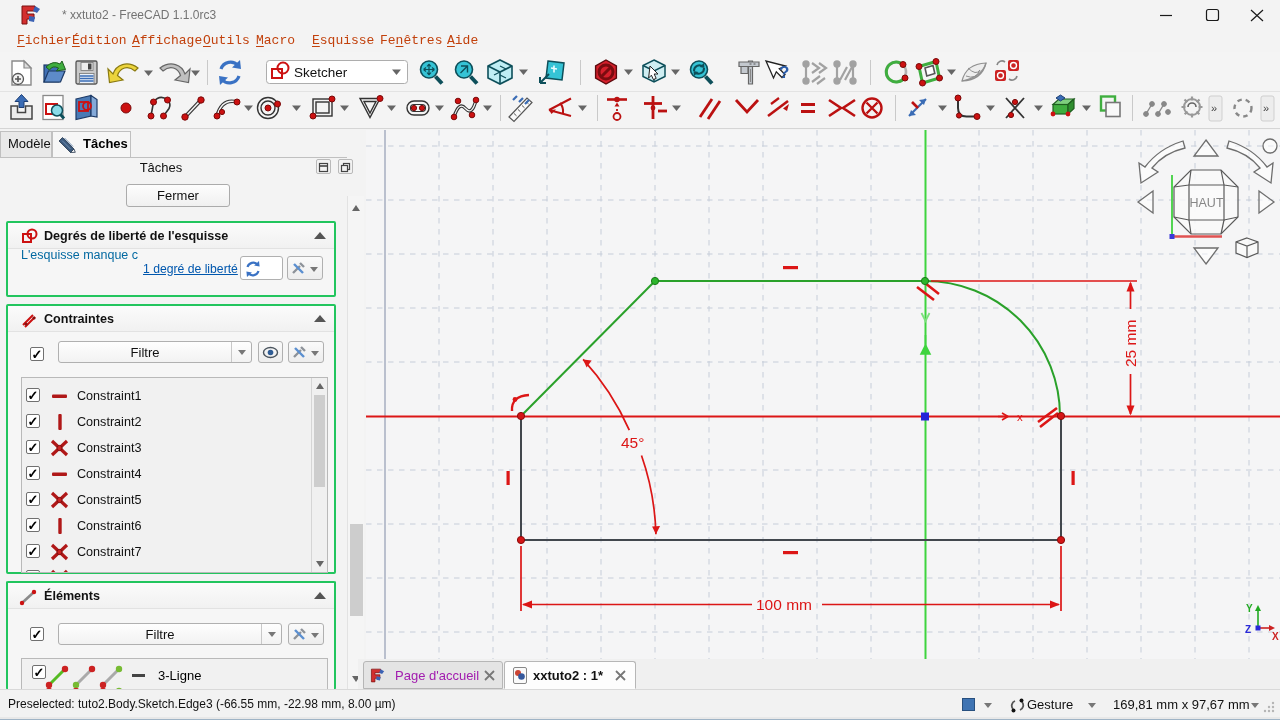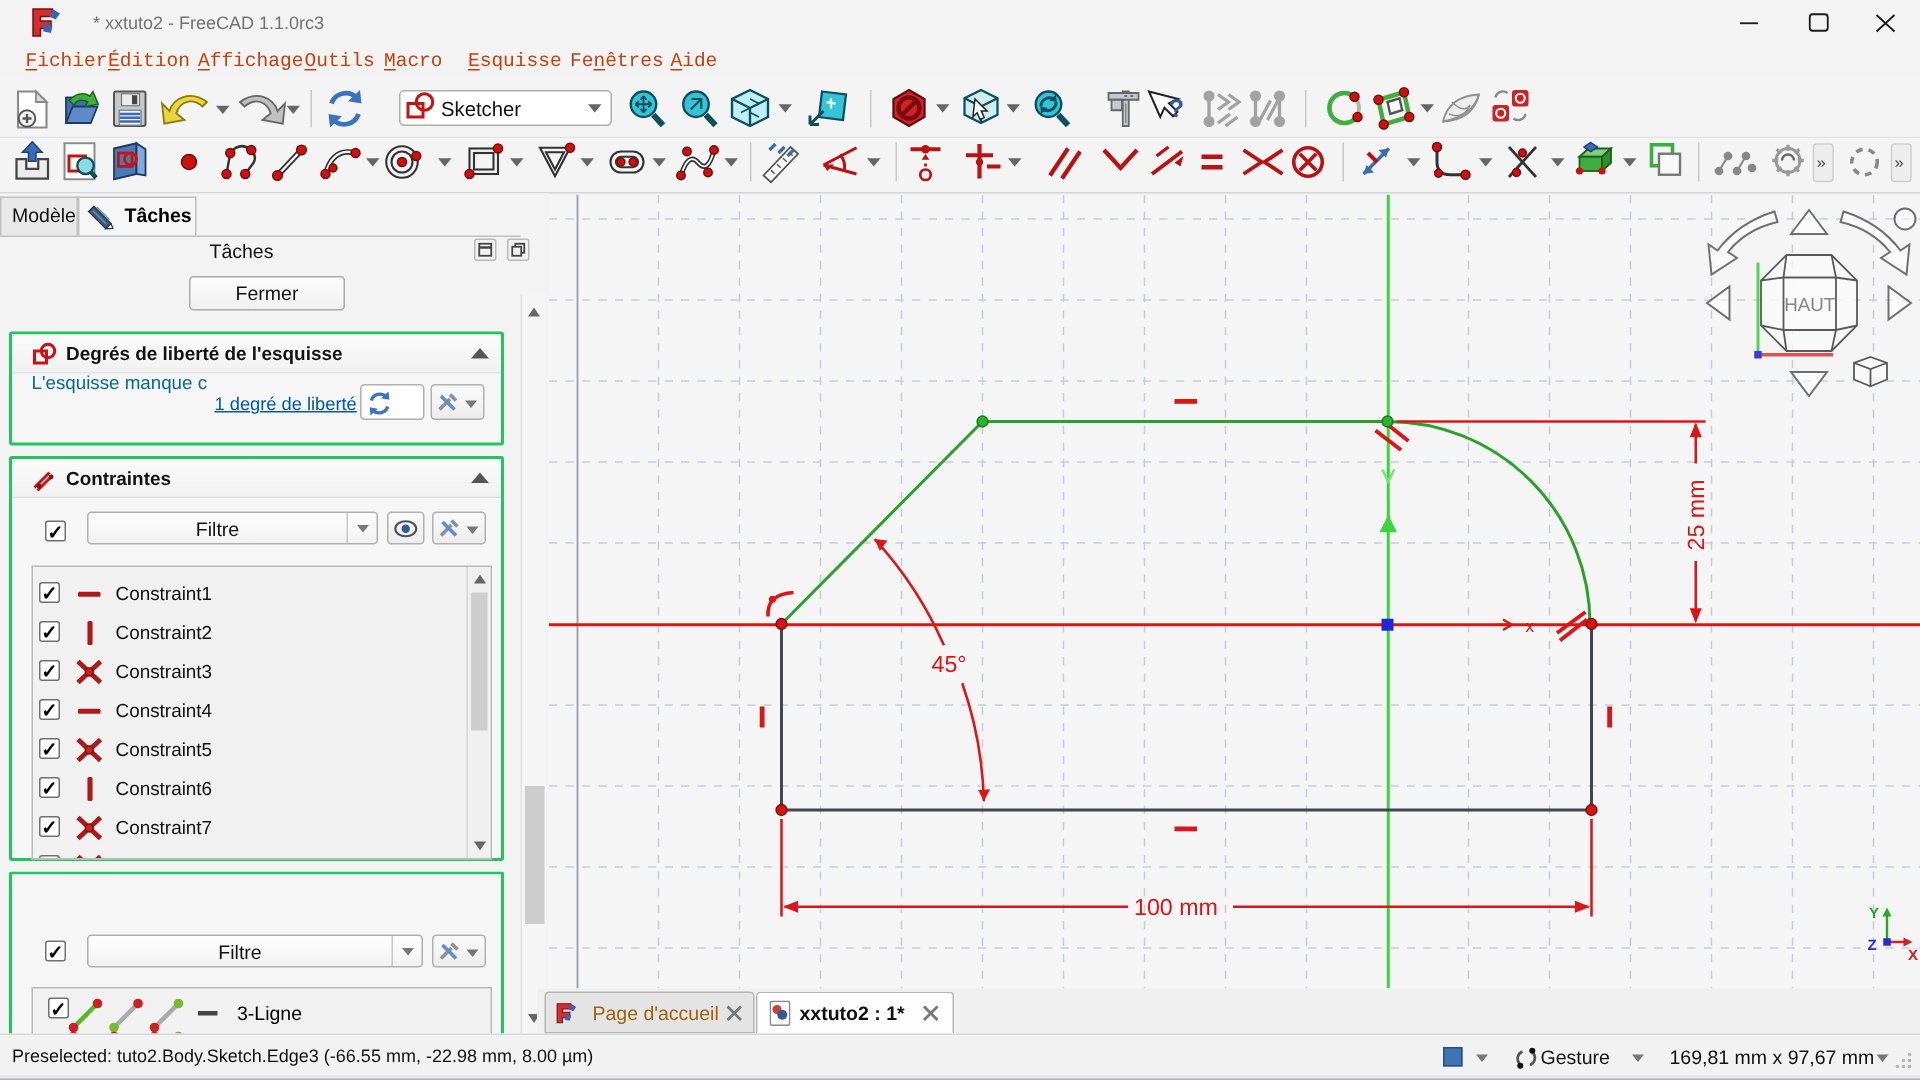--- a/index.html
+++ b/index.html
@@ -558,20 +558,29 @@
         </div>
         <div style="position:absolute;right:0;top:0;width:16px;height:100%;background:#f0f0f0;border-left:1px solid #d5d5d5">
           <div class="sb-arr" style="left:3.5px;top:5px;border-left:4.5px solid transparent;border-right:4.5px solid transparent;border-bottom:6px solid #666;"></div>
           <div class="sb-thumb" style="left:2px;top:17px;width:11px;height:92px;"></div>
           <div class="sb-arr" style="left:3.5px;bottom:5px;border-left:4.5px solid transparent;border-right:4.5px solid transparent;border-top:6px solid #666;"></div>
         </div>
       </div>
   </div>
 
   <div class="abs section" style="top:452px; height:109px; border-bottom:none;">
+    <div class="sec-head">
+      <svg style="position:absolute;left:11px;top:6px" width="20" height="18" viewBox="0 0 20 18">
+        <line x1="3" y1="14" x2="15" y2="3" stroke="#8a8a8a" stroke-width="2.6"></line>
+        <circle cx="3" cy="14" r="2.2" fill="#cc1111"></circle>
+          <circle cx="15" cy="3" r="2.2" fill="#cc1111"></circle>
+      </svg>
+      <span class="sec-title">Éléments</span>
+      <div class="collapse"></div>
+    </div>
     <div class="checkbox" style="left:22px;top:44px">✓</div>
     <div class="combo" style="left:50px;top:40px;width:224px;height:22px;">
       <span style="position:absolute;left:0;width:202px;text-align:center;top:3px;">Filtre</span>
       <div class="arrowbox"></div>
         <div class="darr" style="right:5px;top:8px"></div>
     </div>
     <div style="position:absolute;left:280px;top:40px;width:36px;height:22px;background:linear-gradient(#fafafa,#ededed);border:1px solid #b0b0b0;border-radius:3px;">
       <svg style="position:absolute;left:3px;top:2px" width="17" height="17" viewBox="0 0 17 17">
         <path d="M2 13 l7-7 M9 3 l4 4" stroke="#8d9299" stroke-width="2.4" fill="none"></path>
         <path d="M3 4 l9 9" stroke="#5b8fd0" stroke-width="2.4"></path>
@@ -734,21 +743,21 @@
     </g>
   </svg>
 
 <div class="abs" id="tabbar">
   <div class="dtab" style="left:5px;width:140px;background:#e4e4e4;">
     <svg style="position:absolute;left:6px;top:5px" width="17" height="17" viewBox="0 0 24 22">
       <path d="M2 2 h13 v5 h-8 v3 h7 v5 h-7 v5 h-5 z" fill="#d32f2f" stroke="#7a1010" stroke-width="1"></path>
       <path d="M15 2 l5 3 -3 4 -4 -2 z" fill="#3b62b4"></path>
       <path d="M9 12 l6 1 -1 5 -5 -1 z" fill="#3b62b4"></path>
     </svg>
-    <span style="position:absolute;left:31px;top:6px;color:#a16207;">Page d'accueil</span>
+    <span style="position:absolute;left:31px;top:6px;color:#a21caf;">Page d'accueil</span>
     <svg style="position:absolute;right:6px;top:7px" width="13" height="13" viewBox="0 0 13 13">
         <path d="M2 2 l9 9 M11 2 l-9 9" stroke="#777" stroke-width="1.8"></path>
       </svg>
   </div>
   <div class="dtab" style="left:146px;width:132px;background:#fdfdfd;border-bottom-color:#fdfdfd;">
     <svg style="position:absolute;left:8px;top:5px" width="14" height="17" viewBox="0 0 14 17">
       <rect x="0.5" y="0.5" width="13" height="16" rx="1.5" fill="#fafafa" stroke="#888"></rect>
       <circle cx="5" cy="6" r="3" fill="#c43"></circle>
         <circle cx="8.5" cy="9.5" r="3.3" fill="#35589c"></circle>
     </svg>

